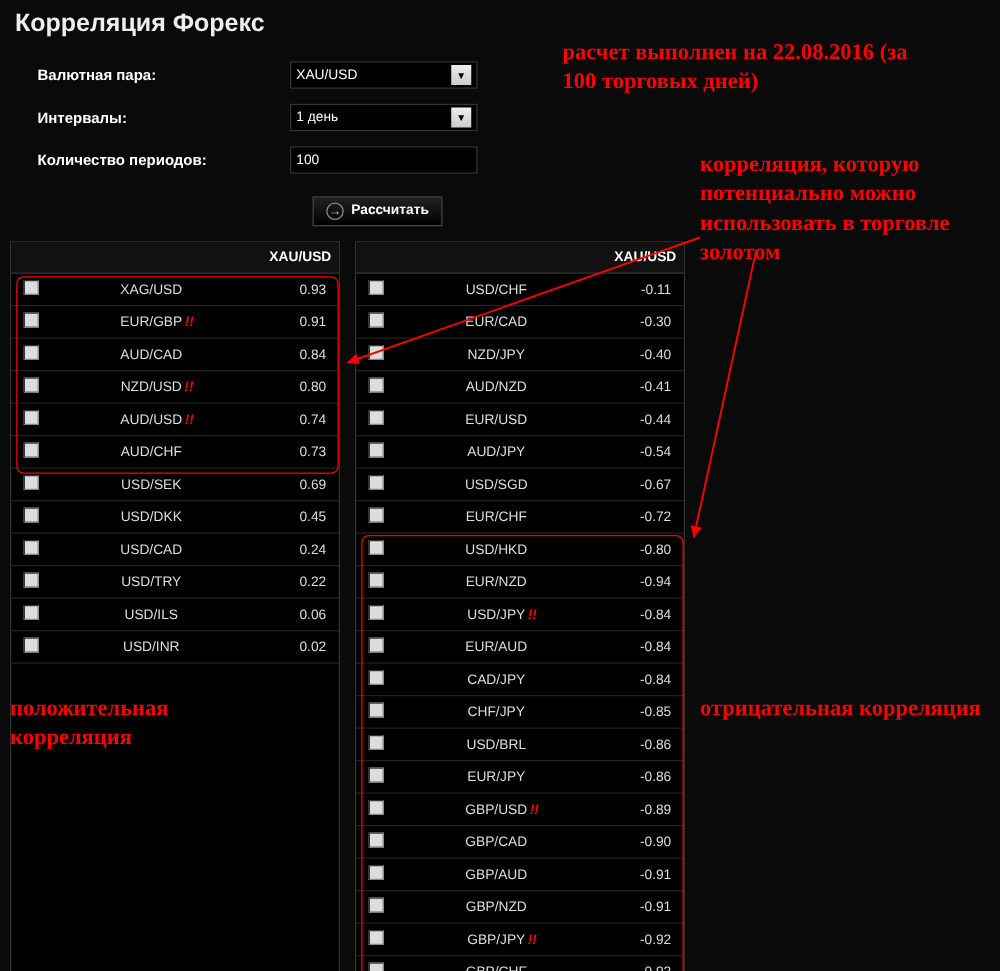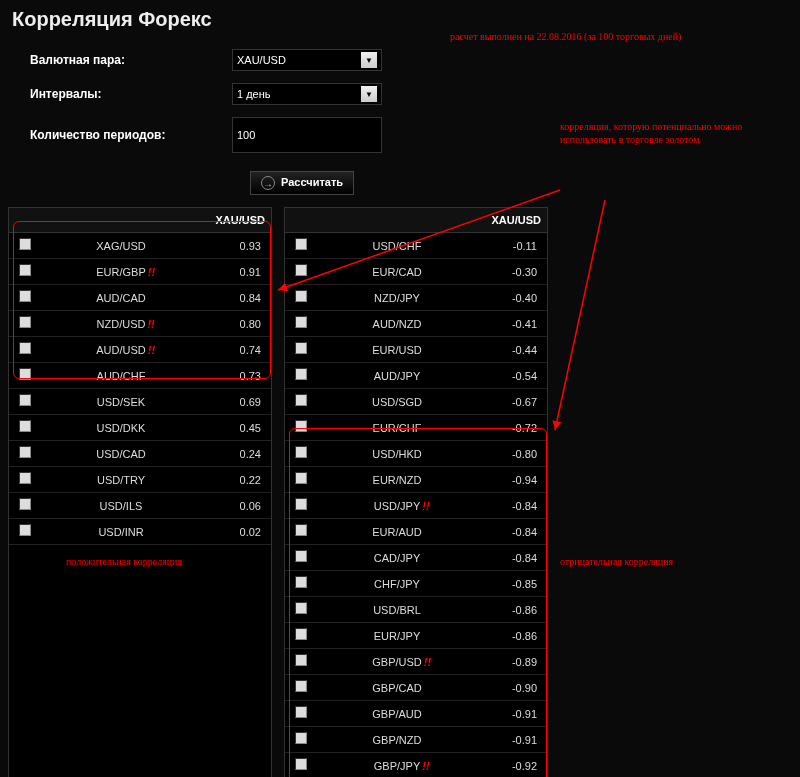--- a/index.html
+++ b/index.html
@@ -51,21 +51,21 @@
     display: flex;
     align-items: center;
     justify-content: center;
     font-size: 8px;
   }
   .num-input {
     background: #000;
     color: #fff;
     border: 1px solid #333;
     width: 150px;
-    height: 36px;
+    height: 22px;
     font-size: 11px;
     padding: 0 4px;
   }
   .calc-row {
     padding: 12px 30px 12px 250px;
   }
   .calc-btn {
     background: linear-gradient(#222,#000);
     border: 1px solid #444;
     color: #fff;
@@ -130,27 +130,28 @@
     width: 12px;
     height: 12px;
     background: #ddd;
     border: 1px inset #888;
     display: inline-block;
   }
   .annot {
     position: absolute;
     color: #ff0000;
     font-family: "Comic Sans MS", cursive;
-    font-size: 10px;
+    font-size: 18px;
     line-height: 1.3;
     pointer-events: none;
+    font-weight: bold;
   }
   .annot.top { top: 30px; left: 450px; width: 300px; }
   .annot.use { top: 120px; left: 560px; width: 230px; }
-  .annot.pos { top: 555px; left: 24px; width: 200px; text-align: center; }
+  .annot.pos { top: 555px; left: 8px; width: 200px; }
   .annot.neg { top: 555px; left: 560px; width: 230px; }
   .mark-excl {
     color: #ff0000;
     font-style: italic;
     font-weight: bold;
     font-size: 11px;
     position: absolute;
     margin-left: 2px;
   }
   .redbox {

